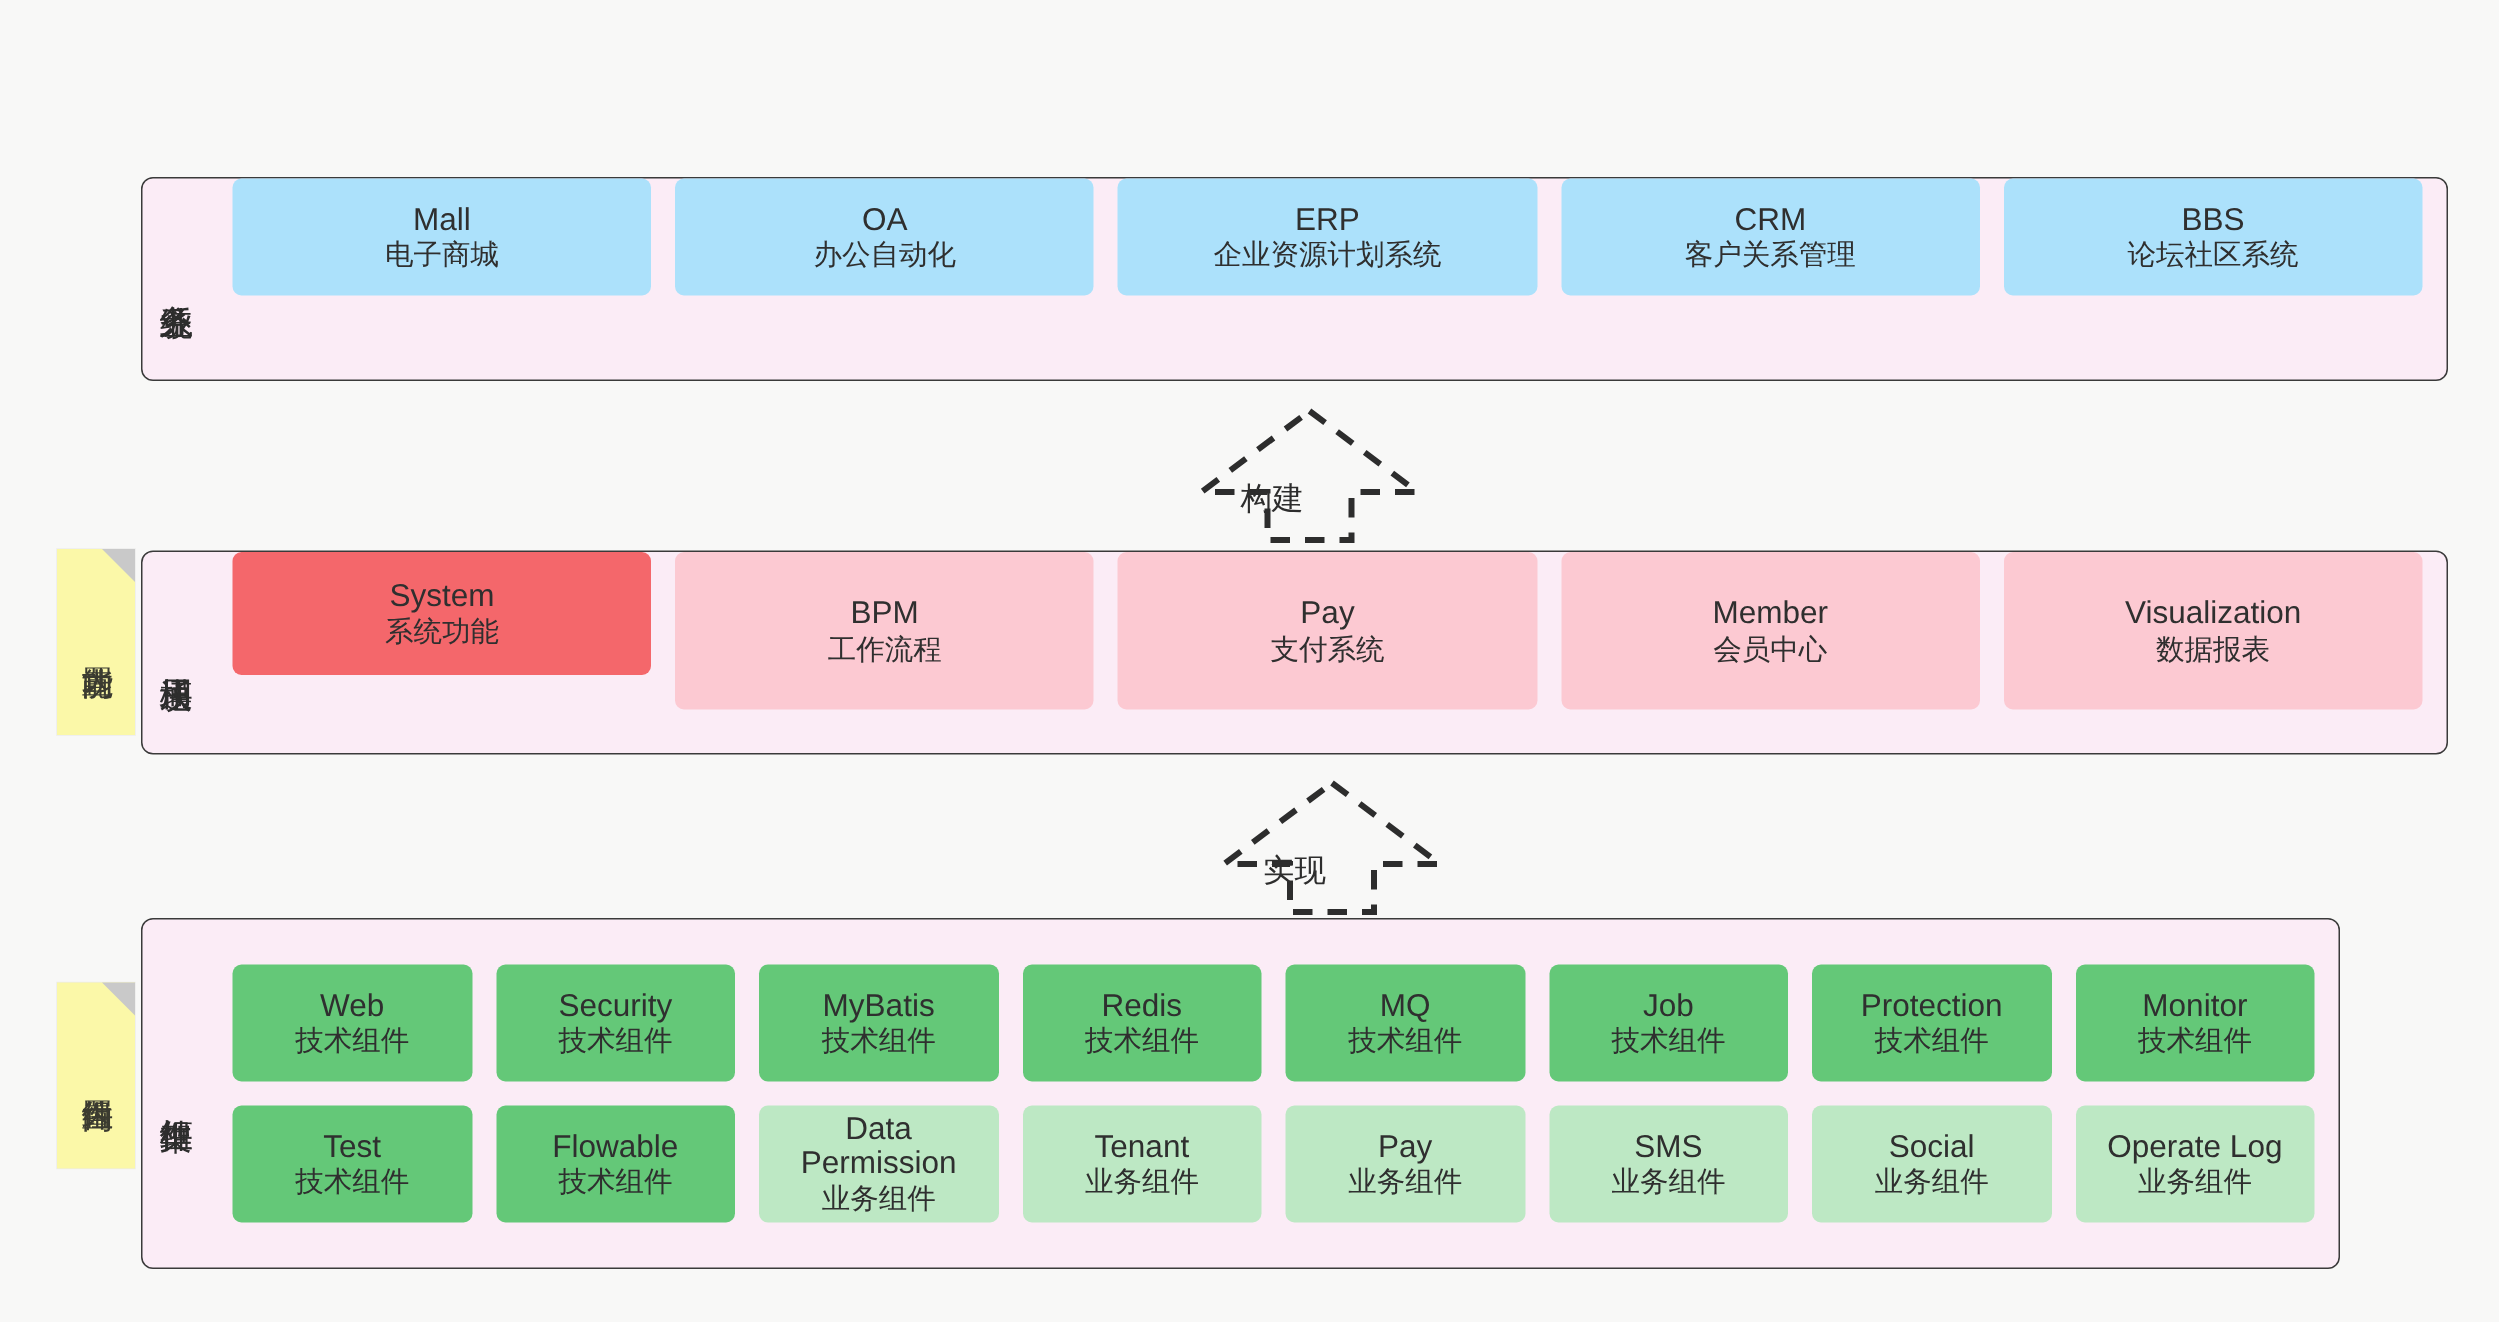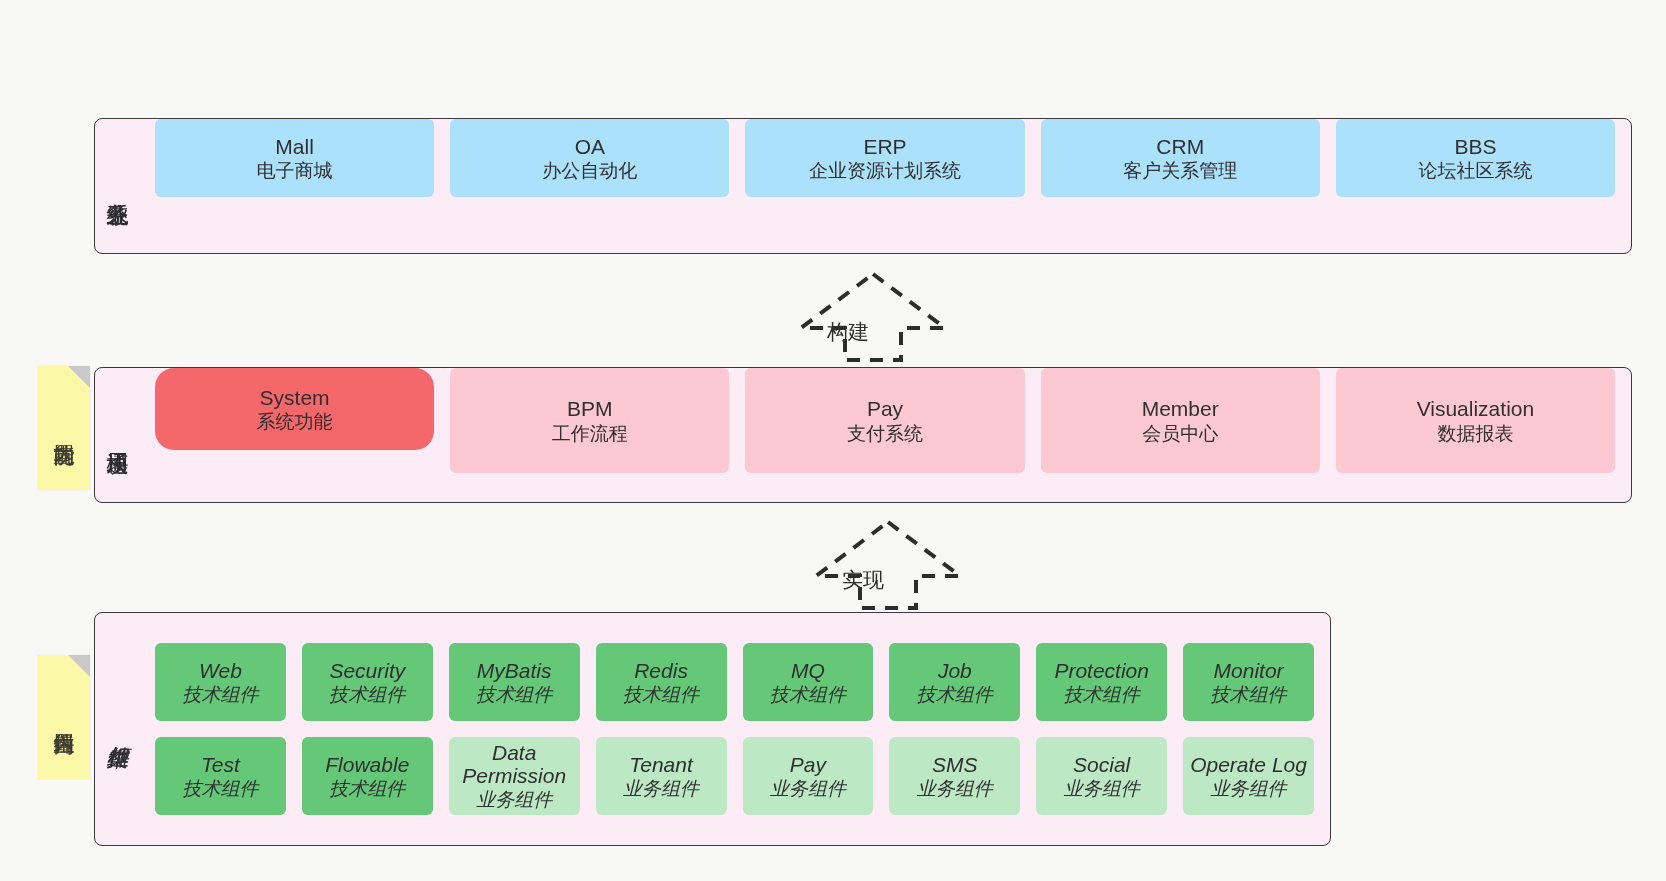--- a/index.html
+++ b/index.html
@@ -71,21 +71,21 @@
     align-items: center;
     justify-content: center;
     text-align: center;
     color: #2f2f2f;
     line-height: 1.22;
     padding: 6px 4px;
   }
   .card .ttl { font-size: 21px; }
   .card .sub { font-size: 19px; }
   .card.blue  { background: #ace1fb; height: 78px; }
-  .card.red   { background: #f4676b; height: 82px; border-radius: 19px; }
+  .card.red   { background: #f4676b; height: 82px; }
   .card.pink  { background: #fcc9d2; height: 105px; }
   .card.green { background: #64c878; height: 78px; }
   .card.lgreen{ background: #bde8c4; height: 78px; }
   .card.tall .sub { font-size: 19px; }
 
   
   .note {
     position: absolute;
     background: #fbf8a8;
     width: 52px;
@@ -197,21 +197,21 @@
       <path d="M78 6 L150 60 L106 60 L106 92 L50 92 L50 60 L6 60 Z" fill="none" stroke="#2d2d2d" stroke-width="4" stroke-dasharray="13 10" stroke-linejoin="miter"></path>
     </svg>
     <div class="arrow-label" style="left:32px; top:50px;">实现</div>
   </div>
 
   <div class="note" style="left:38px; top:655px; height:124px;">
     <span class="fold"></span>
     <span>内置组件</span>
   </div>
 
-  <div class="layer" style="left:94px; top:612px; width:1237px; height:234px;font-style:italic;">
+  <div class="layer" style="left:94px; top:612px; width:1466px; height:234px;">
     <div class="layer-title">框架组件</div>
     <div class="layer-body two-rows">
 
       <div class="row">
         <div class="card green">
           <div class="ttl">Web</div>
           <div class="sub">技术组件</div>
         </div>
         <div class="card green">
           <div class="ttl">Security</div>

